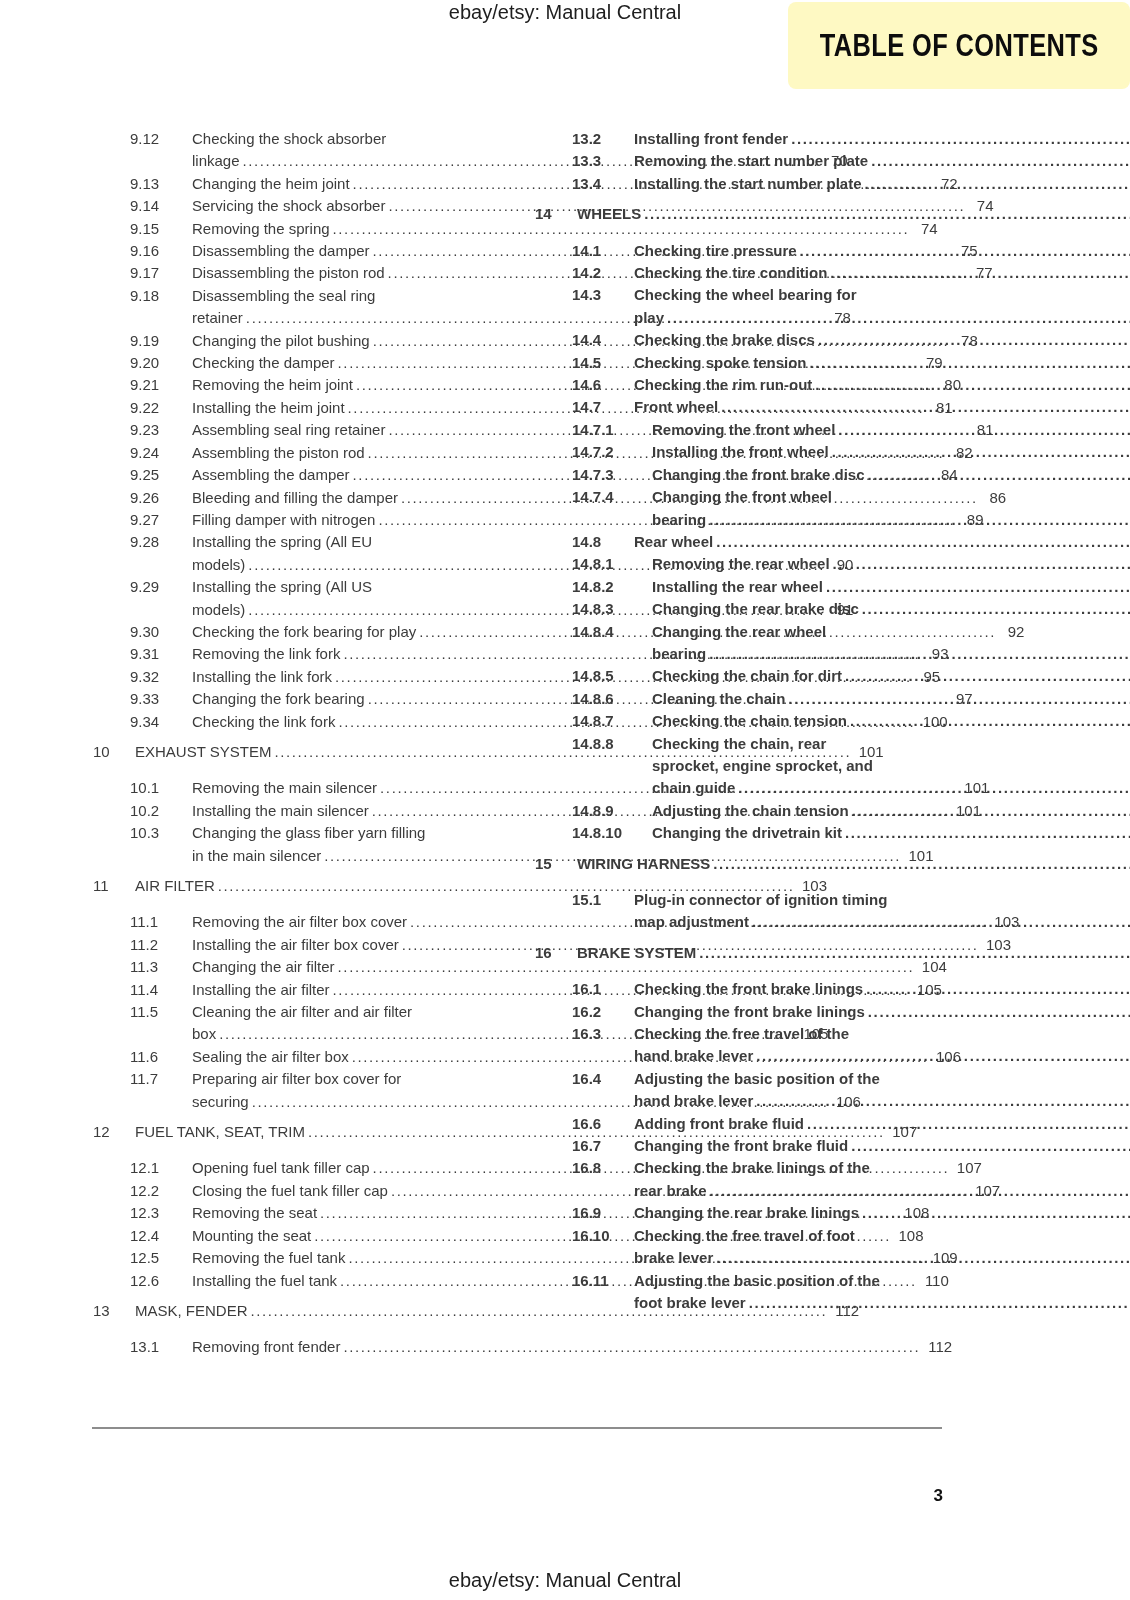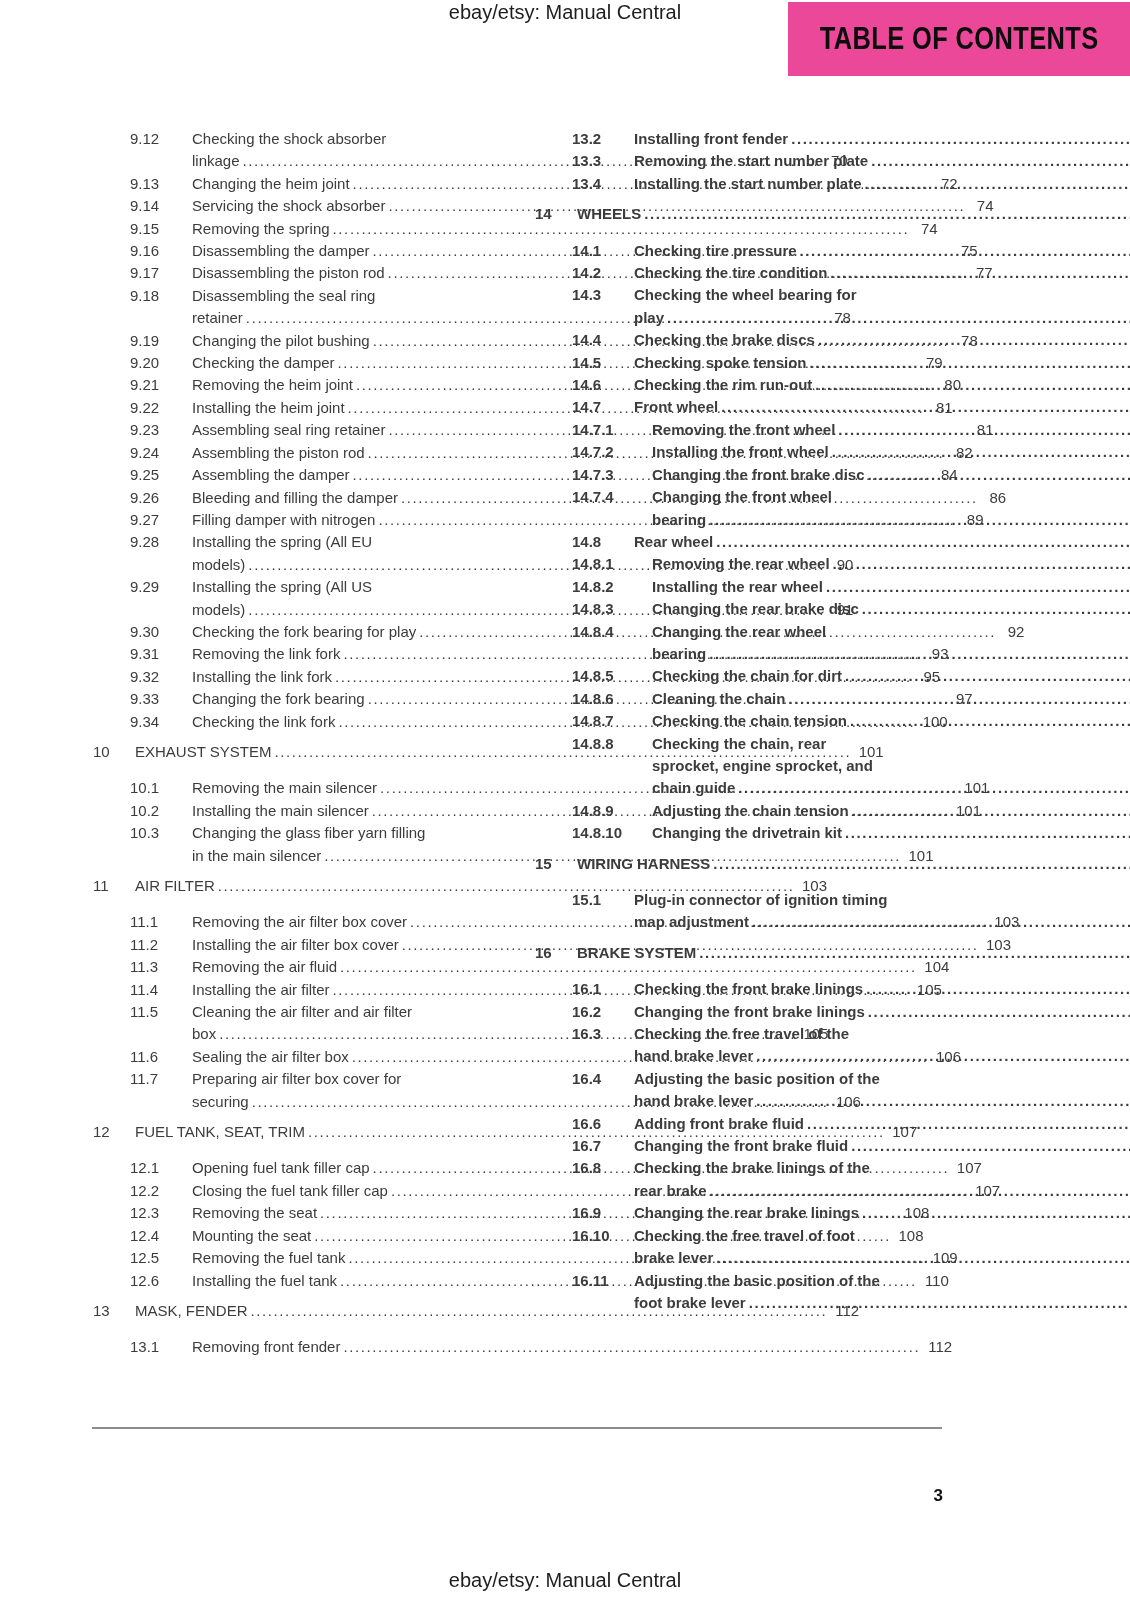--- a/index.html
+++ b/index.html
@@ -9,23 +9,23 @@
     font-family:"Liberation Sans", sans-serif;
     position:relative; overflow:hidden;
   }
   .page { position:absolute; inset:0; background:#ffffff; }
 
   .header-title {
     position:absolute; top:1px; left:0; right:0;
     text-align:center; font-size:20px; color:#1e1e1e;
   }
   .banner {
-    position:absolute; top:2px; left:788px; right:0; height:74px;
-    background:#ec4899;
-    display:flex; align-items:center; justify-content:center;
+    position:absolute; top:2px; left:788px; right:0; height:87px;
+    background:#fef9c3;
+    display:flex; align-items:center; justify-content:center;border-radius:8px;
   }
   .banner-text {
     font-weight:bold; font-size:31px; color:#0d0d0d;
     transform:scaleX(0.82); white-space:nowrap; letter-spacing:0.5px;
   }
 
   .col { position:absolute; top:128px; }
   .col-left  { left:93px;  width:409px; }
   .col-right { left:535px; width:403px;font-weight:bold; }
 
@@ -406,21 +406,21 @@
             <span class="dots"></span>
           </div>
         </span>
     <span class="pagecol">103</span>
   </div>
 
   <div class="row section">
     <span class="num">11.3</span>
     <span class="body">
           <div class="line last">
-            <span class="txt">Removing the air fluid</span>
+            <span class="txt">Changing the air filter</span>
             <span class="dots"></span>
           </div>
         </span>
     <span class="pagecol">104</span>
   </div>
 
   <div class="row section">
     <span class="num">11.4</span>
     <span class="body">
           <div class="line last">

